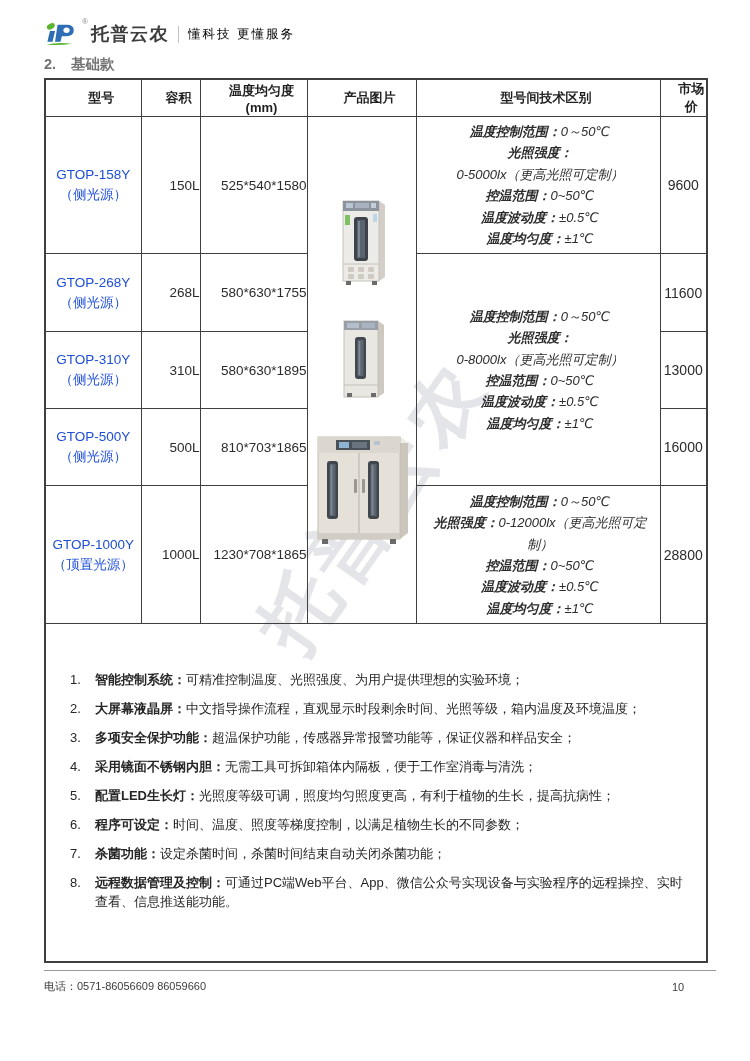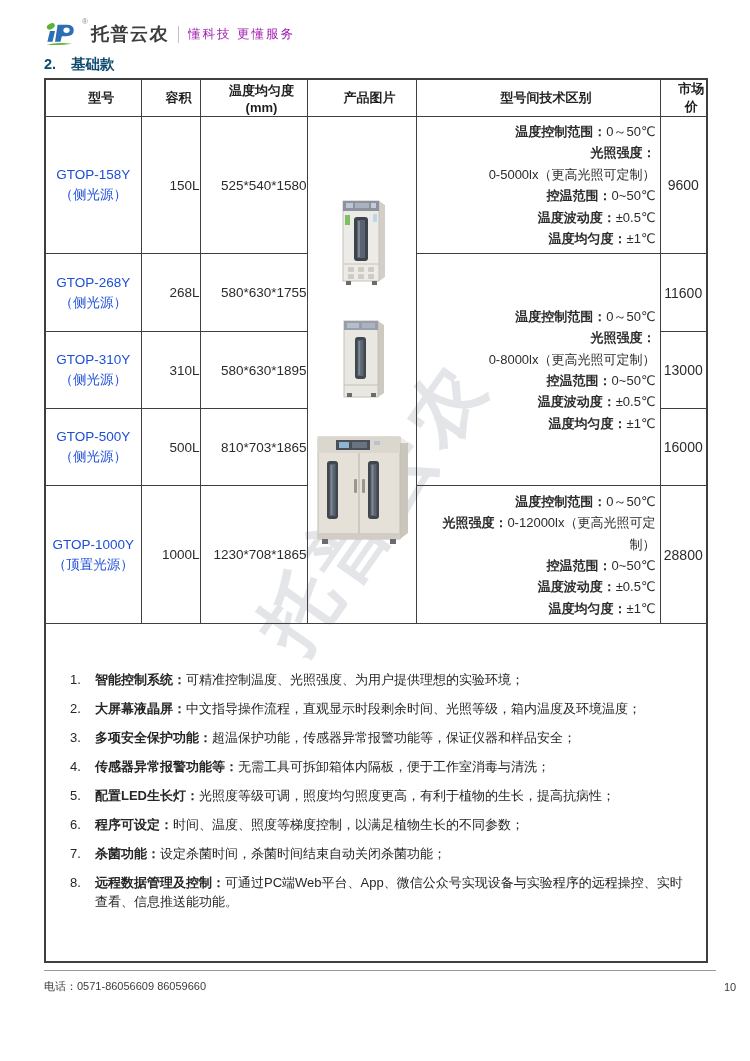--- a/index.html
+++ b/index.html
@@ -5,23 +5,23 @@
   * { margin:0; padding:0; box-sizing:border-box; }
   body { font-family:"Liberation Sans","DejaVu Sans",sans-serif; background:#ffffff; }
   .page { position:relative; width:750px; height:1061px; background:#ffffff; overflow:hidden; }
 
   
   .brand-row { position:absolute; left:44px; top:19px; display:flex; align-items:center; }
   .logo-mark { margin-right:4px; }
   .reg { font-size:8px; color:#8a8a8a; align-self:flex-start; margin:-2px 3px 0 0; }
   .brand-name { font-size:18px; font-weight:bold; color:#3d3d3d; letter-spacing:1.5px; }
   .brand-divider { width:1px; height:17px; background:#c2c2c2; margin:0 9px; }
-  .brand-tagline { font-size:12.5px; color:#a21caf; letter-spacing:2px; }
-
-  .section-title { position:absolute; left:44px; top:55px; font-size:14.5px; font-weight:bold; color:#0c4a6e; }
+  .brand-tagline { font-size:12.5px; color:#000000; letter-spacing:2px; }
+
+  .section-title { position:absolute; left:44px; top:55px; font-size:14.5px; font-weight:bold; color:#737373; }
   .section-title .num { margin-right:15px; }
 
   
   .watermark { position:absolute; left:205px; top:455px; width:340px; text-align:center;
     font-size:76px; font-weight:bold; color:#c9ccd4; opacity:0.5; letter-spacing:8px;
     transform:rotate(-55deg); white-space:nowrap; z-index:0; pointer-events:none; }
 
   
   table.spec { position:absolute; left:44px; top:78px; width:662px; border-collapse:collapse;
     table-layout:fixed; z-index:1; background:transparent; color:#2b2b2b; }
@@ -29,32 +29,32 @@
   table.spec { border:2px solid #3f3f3f; }
   th { font-size:13px; font-weight:bold; color:#1f1f1f; text-align:center; vertical-align:middle;padding-left:16px; }
   tr.hdr { height:30px; }
   tr.r1 { height:127px; } tr.r2 { height:78px; } tr.r3 { height:77px; }
   tr.r4 { height:77px; } tr.r5 { height:138px; } tr.rfeat { height:338px; }
   td { vertical-align:middle; }
   td.model { text-align:center; font-size:13.5px; line-height:20px; color:#1d4ed8; }
   td.cap, td.dim { text-align:right; font-size:13.5px; }
   td.imgcell { text-align:center; vertical-align:middle; }
   .img-stack { display:flex; flex-direction:column; align-items:center; justify-content:center; gap:26px; }
-  td.tech { padding:4px 4px 4px 8px; font-size:13px; line-height:21.4px; text-align:right; }
+  td.tech { padding:4px 4px 4px 8px; font-size:13px; line-height:21.4px; text-align:center;font-style:italic; }
   td.tech b { font-weight:bold; }
   td.price { text-align:center; font-size:14px; }
   td.features { vertical-align:top; padding:46px 18px 12px 24px; }
   .feature { position:relative; padding-left:25px; font-size:13px; line-height:19px; margin-bottom:10px; color:#262626; }
   .feature .fnum { position:absolute; left:0; top:0; }
   .feature b { font-weight:bold; }
 
   
   .footer-rule { position:absolute; left:44px; top:970px; width:672px; height:1px; background:#9a9a9a; }
   .footer-text { position:absolute; left:44px; top:979px; font-size:11px; line-height:15px; color:#3c3c3c; }
-  .page-number { position:absolute; left:724px; top:981px; font-size:11px; color:#3c3c3c; }
+  .page-number { position:absolute; left:672px; top:981px; font-size:11px; color:#3c3c3c; }
 </style>
 </head>
 <body>
 
 <div class="page">
 
   <div class="brand-row">
     <svg class="logo-mark" width="34" height="30" viewBox="0 0 40 34">
       <ellipse cx="8" cy="8" rx="5" ry="3.2" fill="#5cb531" transform="rotate(-28 8 8)"></ellipse>
       <path d="M7 13.5 L13 13.5 L10 26 L4 26 Z" fill="#2e6eb5"></path>
@@ -229,21 +229,21 @@
         <div class="tech-line"><b>温度均匀度：</b><span>±1℃</span></div>
       </td>
       <td class="price">28800</td>
     </tr>
 
     <tr class="rfeat">
       <td class="features" colspan="6">
         <div class="feature"><span class="fnum">1.</span><b>智能控制系统：</b><span>可精准控制温度、光照强度、为用户提供理想的实验环境；</span></div>
         <div class="feature"><span class="fnum">2.</span><b>大屏幕液晶屏：</b><span>中文指导操作流程，直观显示时段剩余时间、光照等级，箱内温度及环境温度；</span></div>
         <div class="feature"><span class="fnum">3.</span><b>多项安全保护功能：</b><span>超温保护功能，传感器异常报警功能等，保证仪器和样品安全；</span></div>
-        <div class="feature"><span class="fnum">4.</span><b>传感器异常报警功能等：</b><span>无需工具可拆卸箱体内隔板，便于工作室消毒与清洗；</span></div>
+        <div class="feature"><span class="fnum">4.</span><b>采用镜面不锈钢内胆：</b><span>无需工具可拆卸箱体内隔板，便于工作室消毒与清洗；</span></div>
         <div class="feature"><span class="fnum">5.</span><b>配置LED生长灯：</b><span>光照度等级可调，照度均匀照度更高，有利于植物的生长，提高抗病性；</span></div>
         <div class="feature"><span class="fnum">6.</span><b>程序可设定：</b><span>时间、温度、照度等梯度控制，以满足植物生长的不同参数；</span></div>
         <div class="feature"><span class="fnum">7.</span><b>杀菌功能：</b><span>设定杀菌时间，杀菌时间结束自动关闭杀菌功能；</span></div>
         <div class="feature"><span class="fnum">8.</span><b>远程数据管理及控制：</b><span>可通过PC端Web平台、App、微信公众号实现设备与实验程序的远程操控、实时查看、信息推送能功能。</span></div>
       </td>
     </tr>
   </tbody>
     </table>
 
   <div class="footer-rule"></div>

